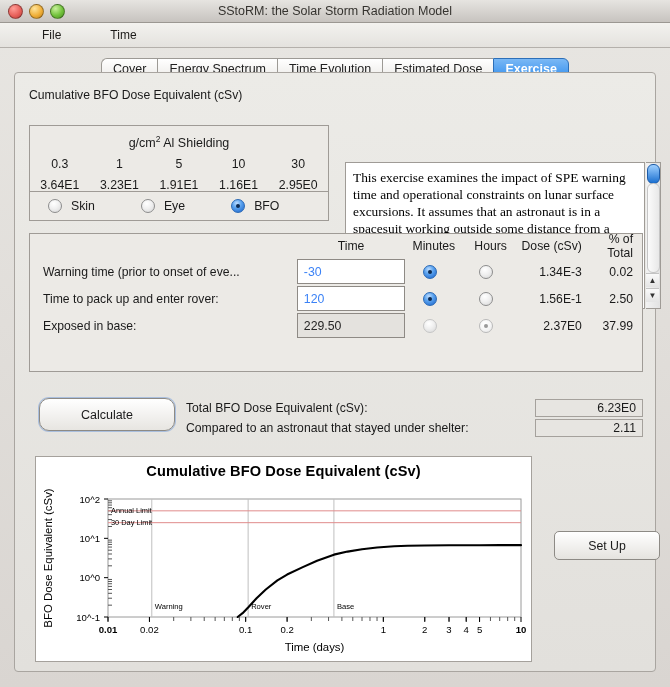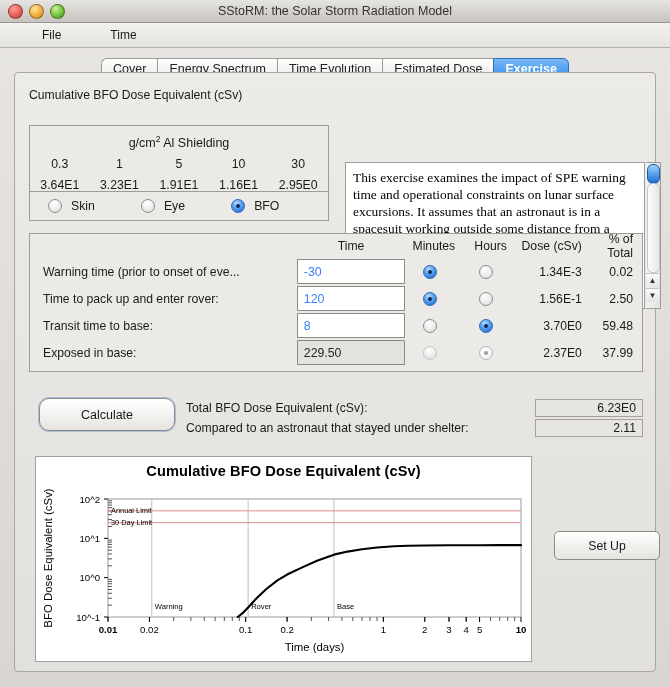--- a/index.html
+++ b/index.html
@@ -308,32 +308,20 @@
         <div class="c-min">
             <div class="radio on"></div>
           </div>
         <div class="c-hr">
             <div class="radio"></div>
           </div>
         <div class="c-dose">1.56E-1</div>
         <div class="c-pct">2.50</div>
       </div>
 
-      <div class="trow">
-        <div class="c-label">Transit time to base:</div>
-        <div class="inputcell">8</div>
-        <div class="c-min">
-            <div class="radio"></div>
-          </div>
-        <div class="c-hr">
-            <div class="radio on"></div>
-          </div>
-        <div class="c-dose">3.70E0</div>
-        <div class="c-pct">59.48</div>
-      </div>
 
       <div class="trow">
         <div class="c-label">Exposed in base:</div>
         <div class="inputcell ro">229.50</div>
         <div class="c-min">
             <div class="radio" style="border-color:#c6c6c6;"></div>
           </div>
         <div class="c-hr">
             <div class="radio dis"></div>
           </div>

